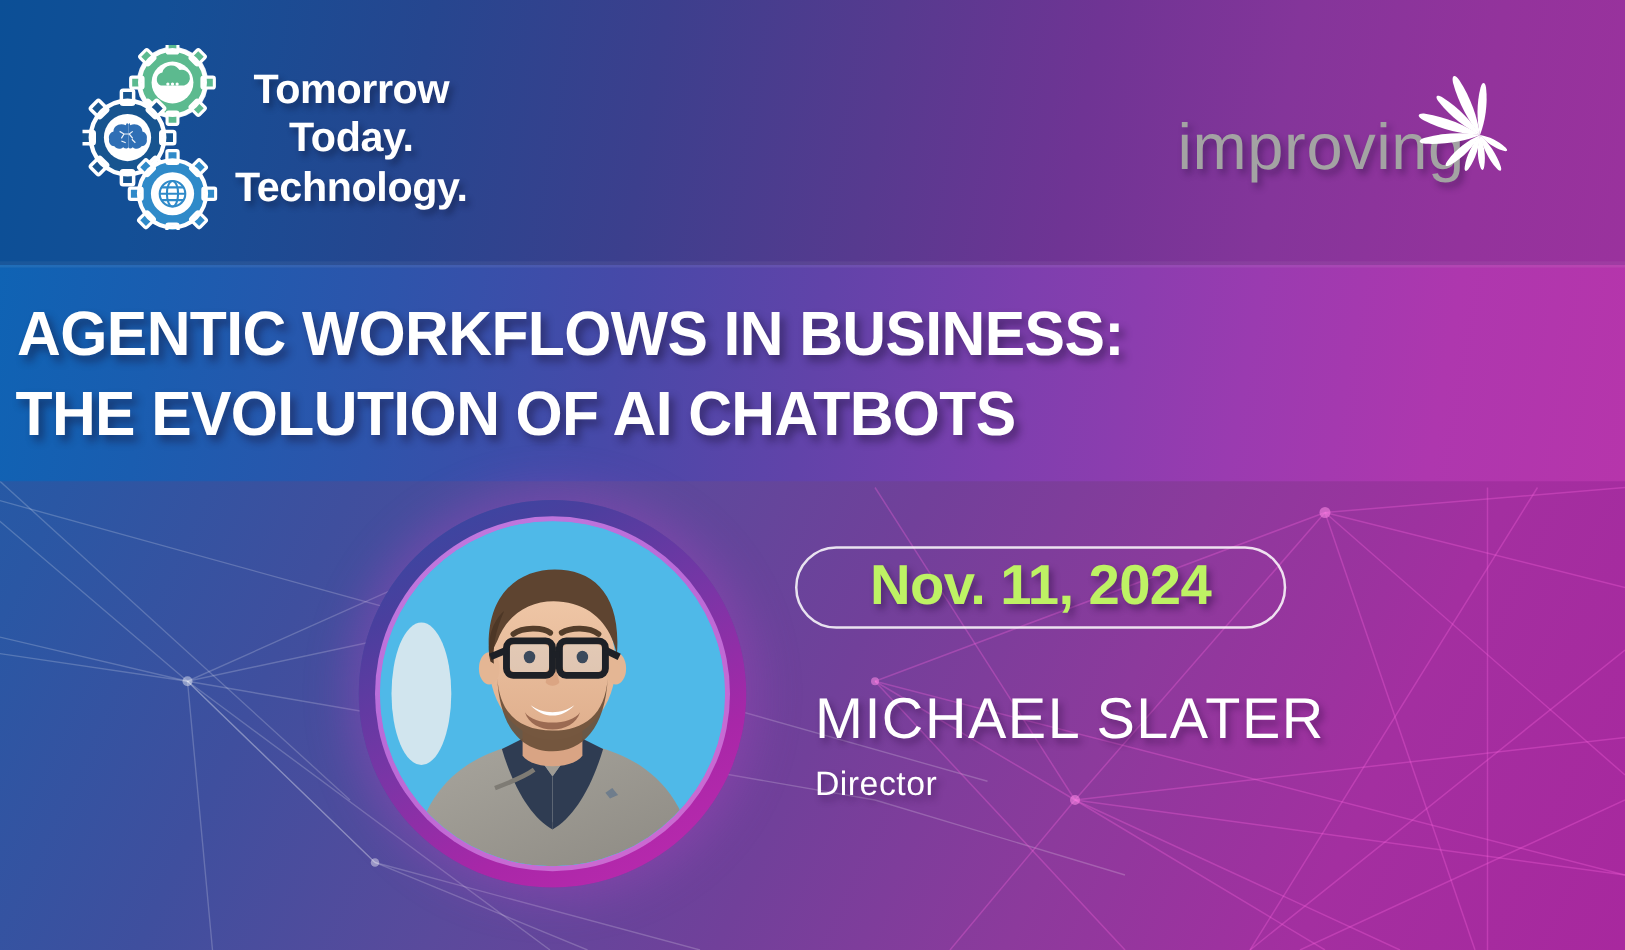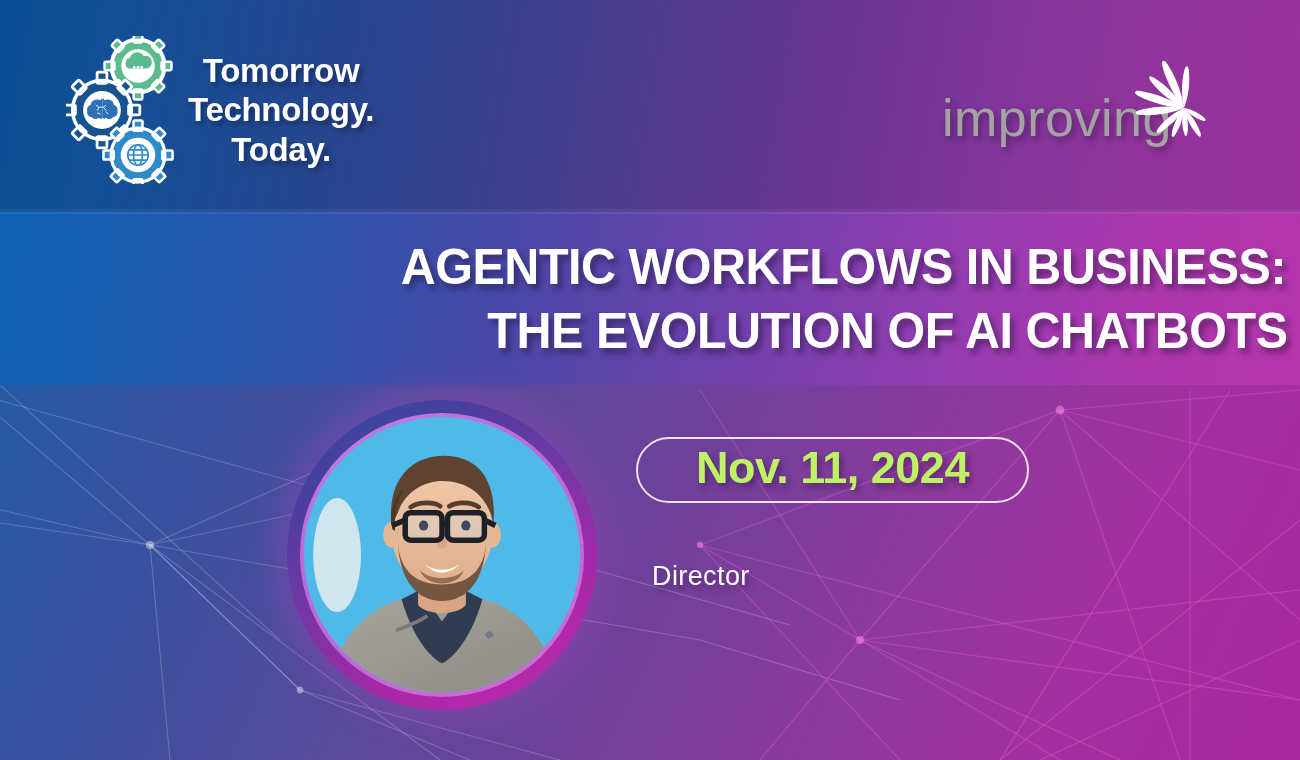--- a/index.html
+++ b/index.html
@@ -55,21 +55,21 @@
       #0f63b4 0%,
       #1a5db0 10%,
       #2e54ab 24%,
       #4749a8 38%,
       #6143a9 50%,
       #7d3fae 62%,
       #9a3bb0 76%,
       #ae37ae 88%,
       #b635ab 100%);
     display:flex; flex-direction:column;
-    align-items:flex-end; justify-content:center;
+    align-items:flex-start; justify-content:center;
     overflow:hidden;
   }
   .band-title:before{
     content:""; position:absolute; left:0; top:0; width:100%; height:2px;
     background:rgba(255,255,255,.07);
   }
 
   .title-line {
     color:#ffffff;
     font-weight:bold;
@@ -302,22 +302,22 @@
           <g stroke="#2f8ac9" stroke-width="2.6" fill="none">
             <circle cx="0" cy="0" r="16"></circle>
             <ellipse cx="0" cy="0" rx="7" ry="16"></ellipse>
             <path d="M-16,0 L16,0 M-14,-8 L14,-8 M-14,8 L14,8"></path>
           </g>
         </g>
       </svg>
     </div>
     <div class="ttt-text">
       <span>Tomorrow</span>
+      <span>Today.</span>
       <span>Technology.</span>
-      <span>Today.</span>
     </div>
   </div>
 
   <div class="improving">
     <div class="improving-word">improving</div>
     <svg class="improving-burst" width="110" height="110" viewBox="0 0 110 110">
       <g fill="#ffffff">
         <g transform="translate(58,62)">
           <g transform="rotate(-96)">
               <path d="M0,0 C3.5,-12 5,-28 2.5,-44 C1.4,-50 -1.4,-50 -2.5,-44 C-5,-28 -3.5,-12 0,0 Z"></path>
@@ -430,16 +430,17 @@
         </svg>
       </div>
     </div>
   </div>
 
   <div class="date-pill">
     <span class="date-text">Nov. 11, 2024</span>
   </div>
 
   <div class="speaker">
+    <div class="speaker-name">MICHAEL SLATER</div>
     <div class="speaker-role">Director</div>
   </div>
 
 </div>
 
 </body></html>

